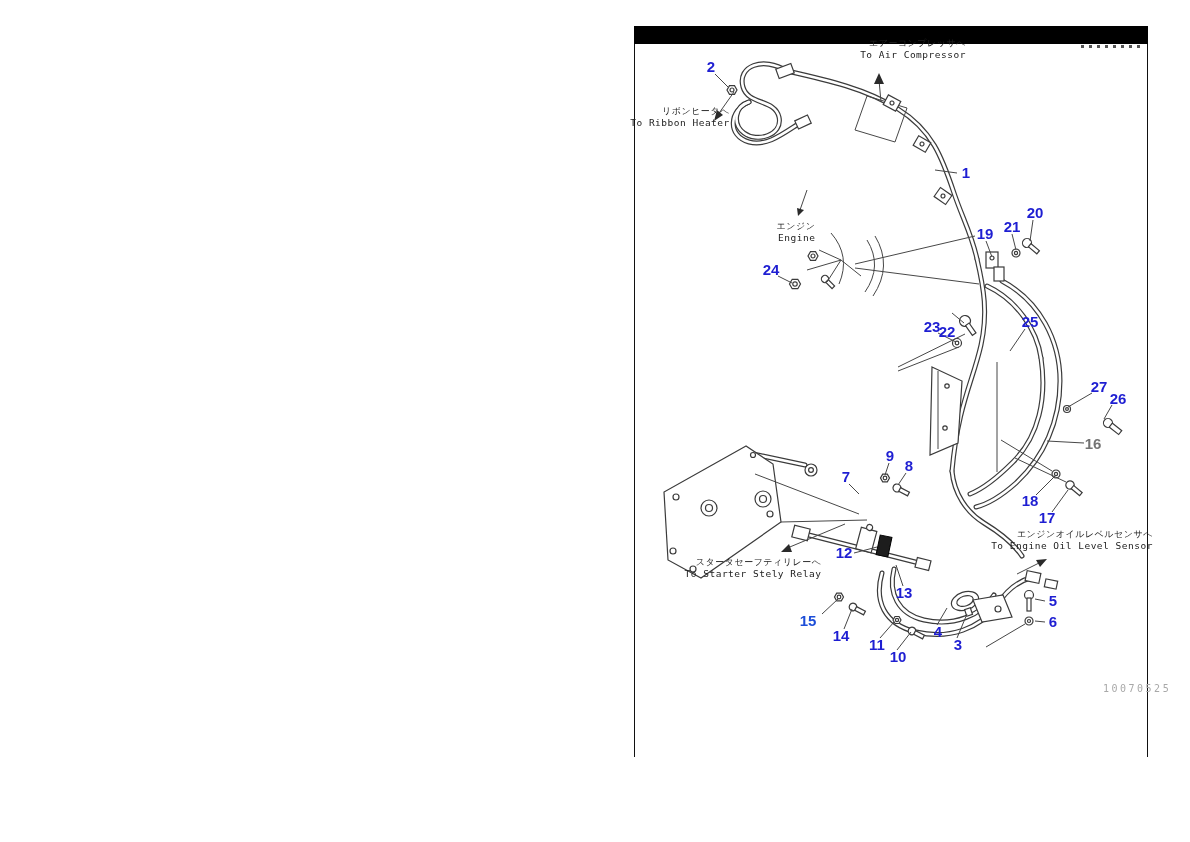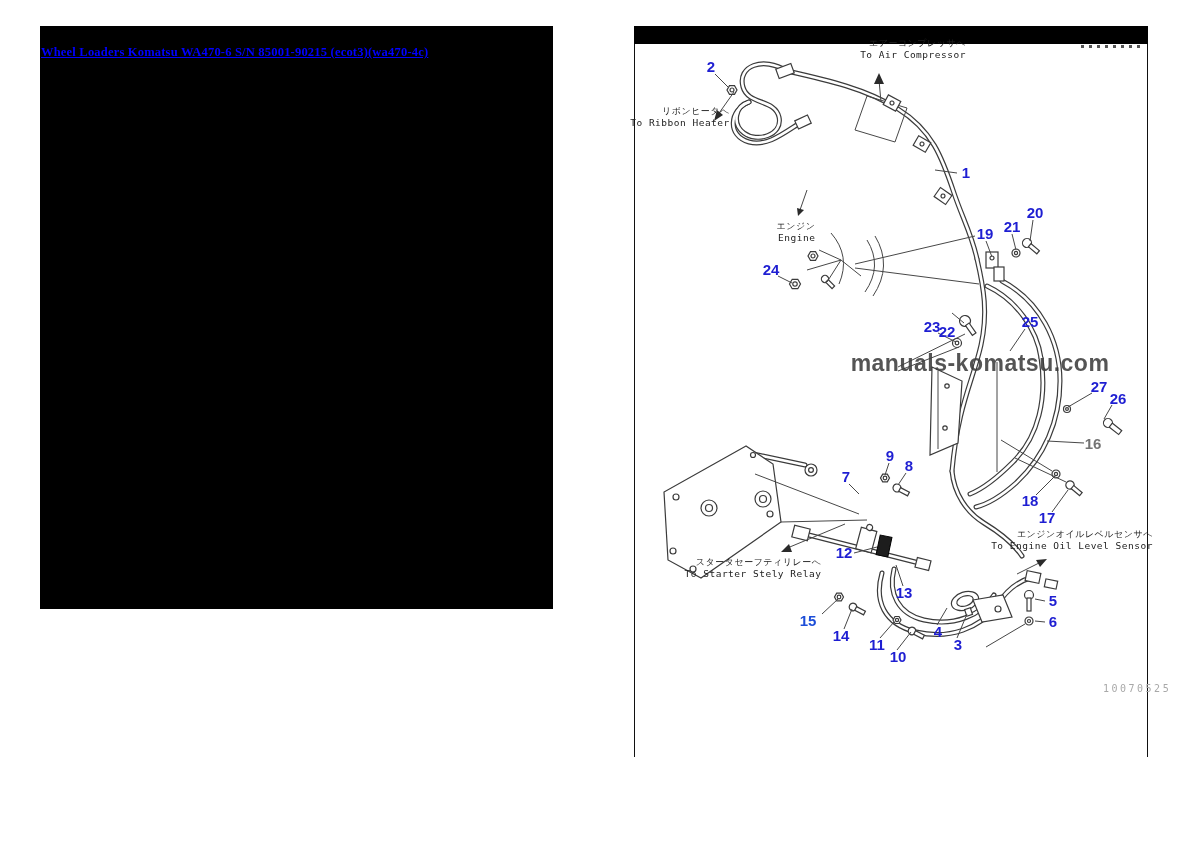--- a/index.html
+++ b/index.html
@@ -33,23 +33,20 @@
   .watermark{position:absolute;left:345px;top:306px;transform:translateX(-50%);
         font-size:23px;font-weight:600;letter-spacing:0.5px;white-space:nowrap;opacity:0.88;}
   .fig-number{position:absolute;left:468px;top:639px;font-family:"DejaVu Sans Mono",monospace;
         font-size:10px;letter-spacing:2.5px;white-space:nowrap;}
 </style>
 </head>
 <body>
 
 <div class="page">
 
-  <div class="black-panel">
-    <a href="#" class="header-link" style="color: rgb(0, 0, 255);">Wheel Loaders Komatsu WA470-6 S/N 85001-90215 (ecot3)(wa470-4c)</a>
-  </div>
 
   <div class="diagram">
     <div class="diagram-topbar"></div>
 
     <div class="diagram-canvas">
       <div class="dash-row"></div>
 
       <svg class="lineart" width="514" height="713" viewBox="0 0 514 713" aria-hidden="true">
 
         <g>
@@ -255,21 +252,20 @@
             <polygon class="arrowhead" points="79,77 88,71 82,66"></polygon>
           <path class="thin" d="M 172 146 L 165 166"></path>
             <polygon class="arrowhead" points="163,172 169,166 162,164"></polygon>
           <path class="thin" d="M 210 480 L 150 505"></path>
             <polygon class="arrowhead" points="146,508 157,508 154,500"></polygon>
           <path class="thin" d="M 382 530 L 408 517"></path>
             <polygon class="arrowhead" points="412,515 405,523 401,516"></polygon>
         </g>
       </svg>
 
-      <div class="watermark" style="color: rgb(61, 61, 61);">manuals-komatsu.com</div>
       <div class="fig-number" style="color: rgb(168, 168, 168);">10070525</div>
 
       <div id="labels-layer">
           <div class="dlabel" style="left: 278px; top: -6px;">
             <span class="jp">エアーコンプレッサへ</span>
             <span class="en">To Air Compressor</span>
           </div>
           <div class="dlabel" style="left: 45px; top: 62px;">
             <span class="jp">リボンヒータへ</span>
             <span class="en">To Ribbon Heater</span>

